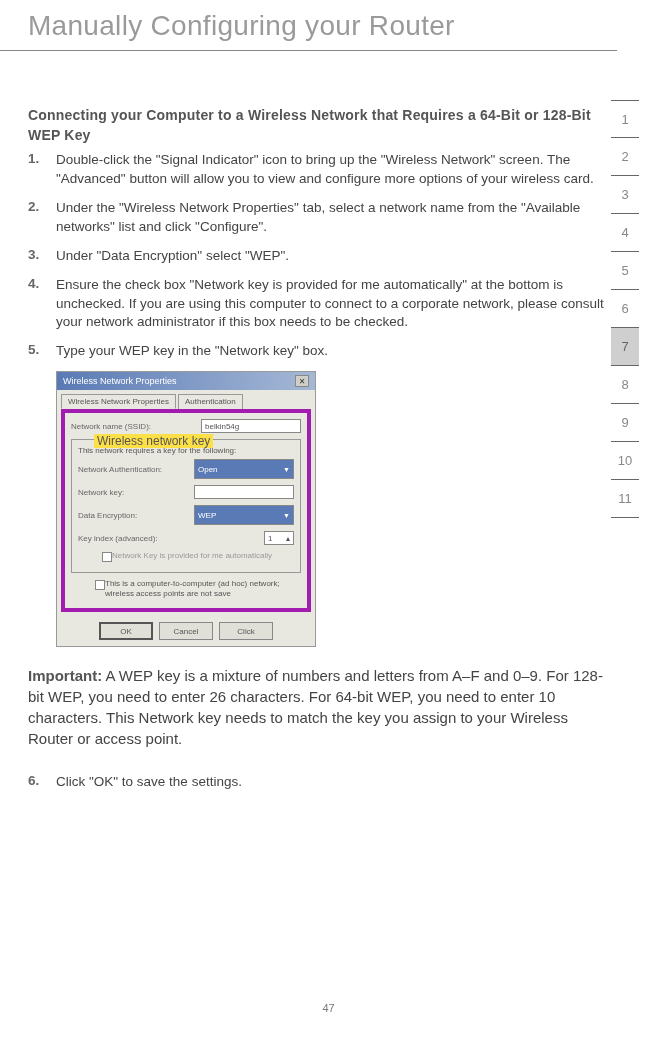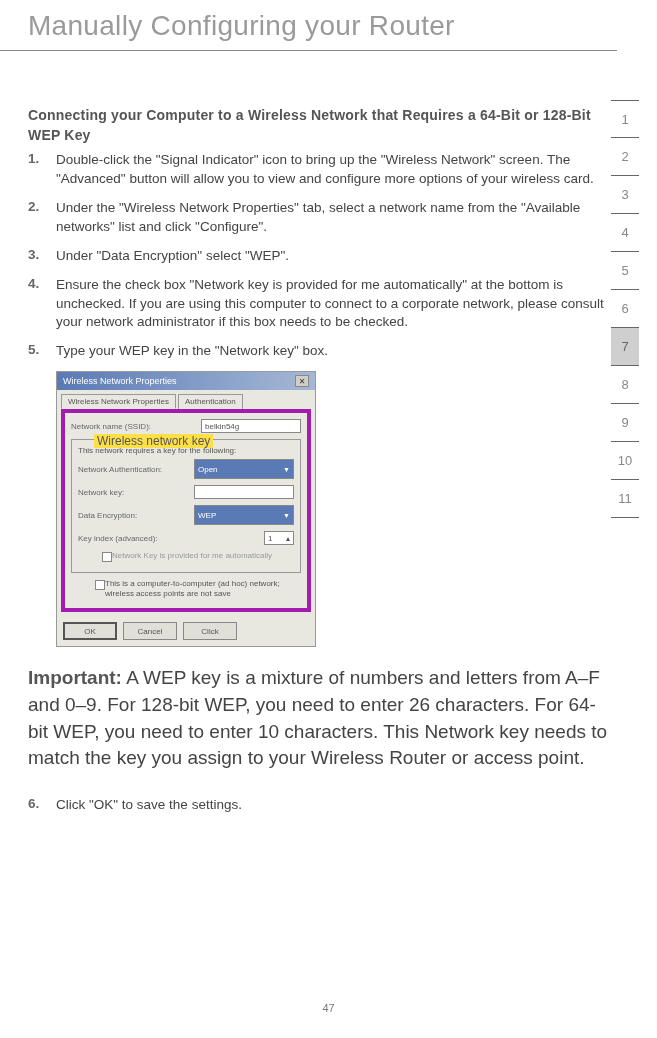--- a/index.html
+++ b/index.html
@@ -174,38 +174,39 @@
     }
     .cb-text {
       font-size: 8px;
       line-height: 1.2;
     }
     .cb-text.disabled {
       color: #999;
     }
     .dialog-buttons {
       display: flex;
+      justify-content: center;
       gap: 6px;
       padding: 6px;
     }
     .dlg-btn {
       width: 54px;
       height: 18px;
       background: #e0e0d8;
       border: 1px solid #888;
       font-size: 8px;
       display: flex;
       align-items: center;
       justify-content: center;
     }
     .dlg-btn.default {
       border: 2px solid #555;
     }
     .important-para {
-      font-size: 19px;
+      font-size: 15px;
       color: #444;
       line-height: 1.4;
       margin-bottom: 24px;
     }
     .important-para .label {
       font-weight: bold;
       color: #555;
     }
     .side-nav {
       position: absolute;

